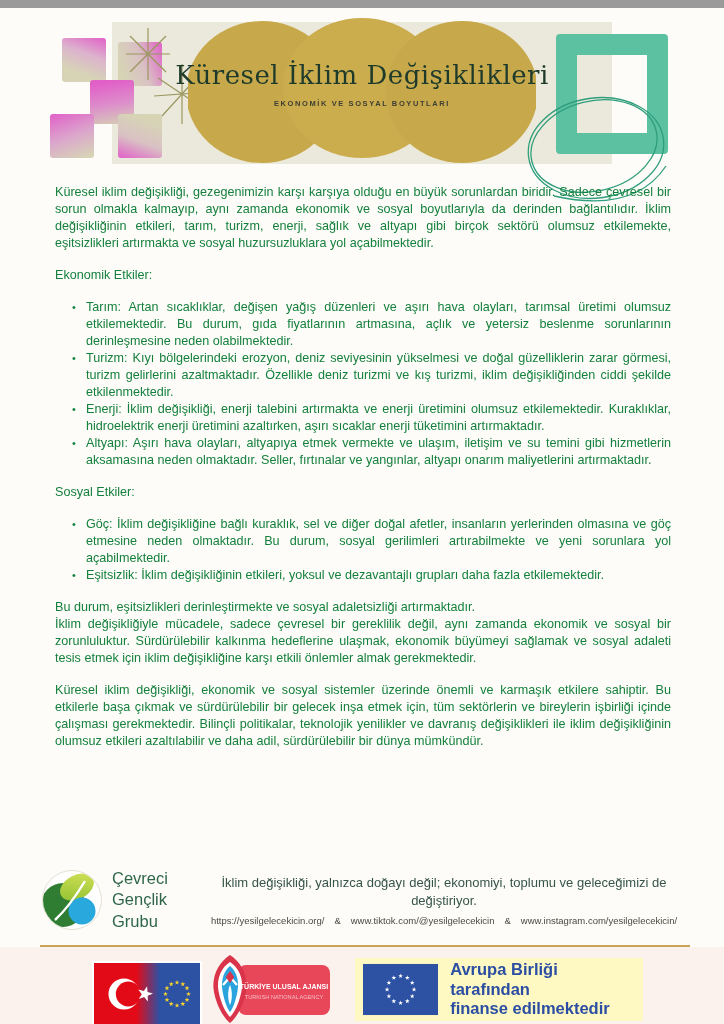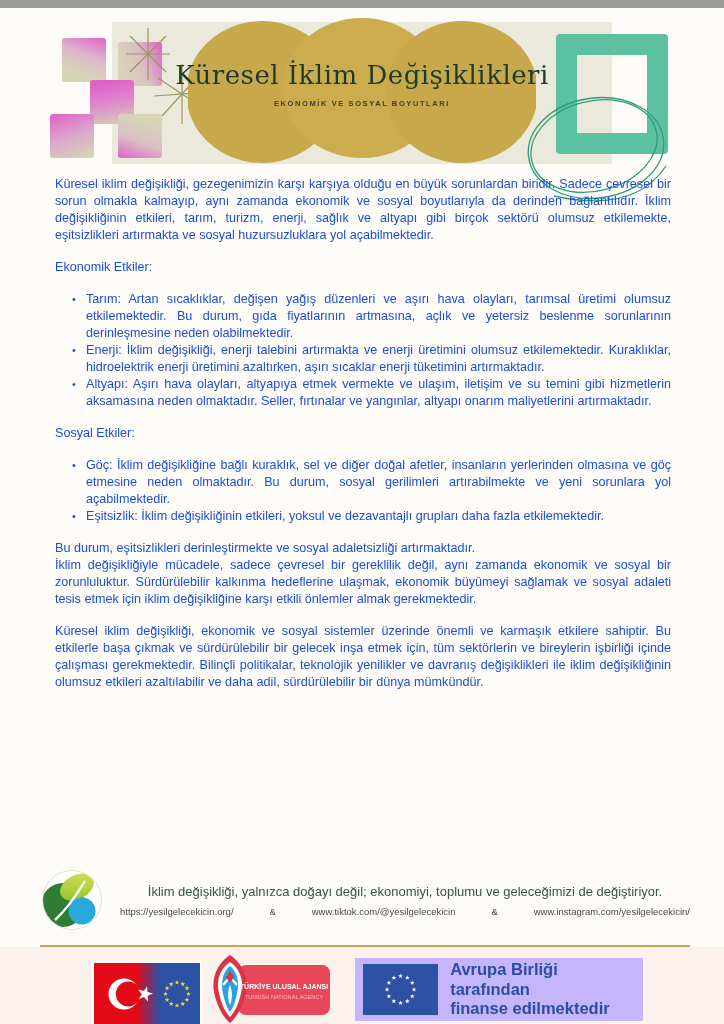--- a/index.html
+++ b/index.html
@@ -28,46 +28,46 @@
   }
   .subtitle { margin-top:9px; font-size:7.5px; font-weight:700; letter-spacing:1.6px; color:#3e3e33; }
   .teal-square {
     position:absolute; left:556px; top:26px; width:112px; height:120px;
     border:21px solid #5cc1a0; border-radius:4px;
   }
   .teal-rings { position:absolute; left:524px; top:88px; width:150px; height:110px; }
 
   
   .content {
-    position:absolute; left:55px; top:168px; width:616px;
-    font-size:12.6px; line-height:17px; color:#1d4ed8; text-align:justify;
+    position:absolute; left:55px; top:176px; width:616px;
+    font-size:12.6px; line-height:17px; color:#15803d; text-align:justify;
   }
   .content p { margin:0 0 15px; }
   .content p.tight { margin:0; }
   .sec { margin:0; text-align:left; }
   .content ul { list-style:none; margin:0 0 15px; padding-left:31px; }
   .content li { position:relative; text-align:justify; }
   .content li::before { content:"•"; position:absolute; left:-14px; top:0; font-size:11px; }
 
   
   .footer { position:absolute; left:40px; top:860px; width:650px; display:flex; align-items:center; }
   .org-logo { flex:0 0 64px; }
   .org-name { flex:0 0 78px; padding-left:8px; font-size:16.5px; line-height:1.3; color:#2f6649; }
   .quote-col { flex:1; padding-left:16px; text-align:center; }
   .quote { font-size:13px; line-height:1.4; color:#37544b; }
-  .links { margin-top:5px; font-size:9.5px; color:#4a4a42; display:flex; justify-content:space-between; gap:10px; }
+  .links { margin-top:5px; font-size:9.5px; color:#4a4a42; display:flex; justify-content:center; gap:10px; }
   .links span { white-space:nowrap; }
   .divider { position:absolute; left:40px; top:937px; width:650px; height:2px; background:#c9a456; }
 
   
   .strip { position:absolute; left:0; top:939px; width:724px; height:85px; background:#fbf2ee; }
   .flag-tr { position:absolute; left:92px; top:14px; background:#fff; padding:2px; }
   .agency { position:absolute; left:210px; top:6px; }
   .eu-card {
-    position:absolute; left:355px; top:11px; width:288px; height:63px; background:#c4b5fd;
+    position:absolute; left:355px; top:11px; width:288px; height:63px; background:#fef9c3;
     display:flex; align-items:center; gap:12px; padding:5px 8px;
   }
   .eu-text { font-size:16.5px; font-weight:700; color:#2b4ea3; line-height:1.2; }
   .hidden-defs { position:absolute; width:0; height:0; }
 </style>
 </head>
 <body>
 
 <div class="page">
 
@@ -130,20 +130,21 @@
       <path d="M30 100 Q110 118 142 70"></path>
     </g>
   </svg>
 
   <div class="content">
     <p>Küresel iklim değişikliği, gezegenimizin karşı karşıya olduğu en büyük sorunlardan biridir. Sadece çevresel bir sorun olmakla kalmayıp, aynı zamanda ekonomik ve sosyal boyutlarıyla da derinden bağlantılıdır. İklim değişikliğinin etkileri, tarım, turizm, enerji, sağlık ve altyapı gibi birçok sektörü olumsuz etkilemekte, eşitsizlikleri artırmakta ve sosyal huzursuzluklara yol açabilmektedir.</p>
 
     <p class="sec">Ekonomik Etkiler:</p>
     <ul>
       <li>Tarım: Artan sıcaklıklar, değişen yağış düzenleri ve aşırı hava olayları, tarımsal üretimi olumsuz etkilemektedir. Bu durum, gıda fiyatlarının artmasına, açlık ve yetersiz beslenme sorunlarının derinleşmesine neden olabilmektedir.</li>
+      <li>Turizm: Kıyı bölgelerindeki erozyon, deniz seviyesinin yükselmesi ve doğal güzelliklerin zarar görmesi, turizm gelirlerini azaltmaktadır. Özellikle deniz turizmi ve kış turizmi, iklim değişikliğinden ciddi şekilde etkilenmektedir.</li>
       <li>Enerji: İklim değişikliği, enerji talebini artırmakta ve enerji üretimini olumsuz etkilemektedir. Kuraklıklar, hidroelektrik enerji üretimini azaltırken, aşırı sıcaklar enerji tüketimini artırmaktadır.</li>
       <li>Altyapı: Aşırı hava olayları, altyapıya etmek vermekte ve ulaşım, iletişim ve su temini gibi hizmetlerin aksamasına neden olmaktadır. Seller, fırtınalar ve yangınlar, altyapı onarım maliyetlerini artırmaktadır.</li>
     </ul>
 
     <p class="sec">Sosyal Etkiler:</p>
     <ul>
       <li>Göç: İklim değişikliğine bağlı kuraklık, sel ve diğer doğal afetler, insanların yerlerinden olmasına ve göç etmesine neden olmaktadır. Bu durum, sosyal gerilimleri artırabilmekte ve yeni sorunlara yol açabilmektedir.</li>
       <li>Eşitsizlik: İklim değişikliğinin etkileri, yoksul ve dezavantajlı grupları daha fazla etkilemektedir.</li>
     </ul>
 
@@ -160,20 +161,25 @@
           </clipPath>
         </defs>
       <circle cx="32" cy="32" r="29.5" fill="#fff" stroke="#e4e0d4"></circle>
       <g clip-path="url(#circ)">
         <circle cx="23" cy="37" r="22" fill="#2e7d32"></circle>
         <ellipse cx="37" cy="19" rx="18" ry="12" transform="rotate(-28 37 19)" fill="url(#leafgrad)"></ellipse>
         <circle cx="42" cy="43" r="13.5" fill="#29a8dd"></circle>
         <path d="M15 52 Q30 38 45 13" stroke="#fff" stroke-width="2.4" fill="none"></path>
       </g>
     </svg>
+    <div class="org-name">
+      <div>Çevreci</div>
+      <div>Gençlik</div>
+      <div>Grubu</div>
+    </div>
     <div class="quote-col">
       <div class="quote">İklim değişikliği, yalnızca doğayı değil; ekonomiyi, toplumu ve geleceğimizi de değiştiriyor.</div>
       <div class="links">
         <span>https://yesilgelecekicin.org/</span>
         <span>&amp;</span>
         <span>www.tiktok.com/@yesilgelecekicin</span>
         <span>&amp;</span>
         <span>www.instagram.com/yesilgelecekicin/</span>
       </div>
     </div>

